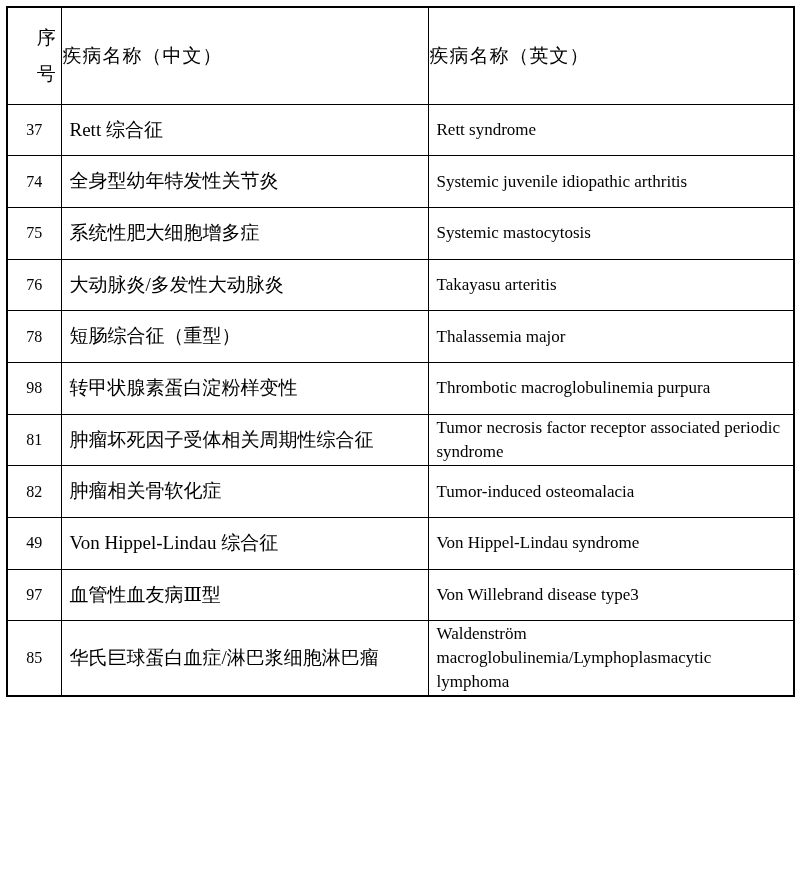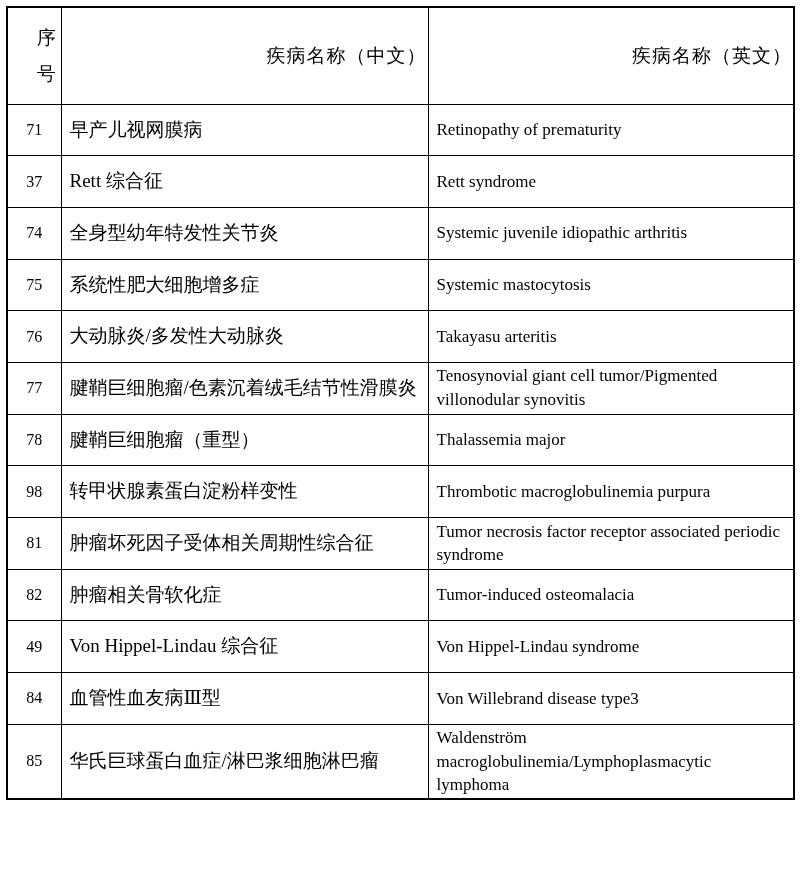--- a/index.html
+++ b/index.html
@@ -44,21 +44,21 @@
   th.col-no .stack {
     display: inline-block;
     width: 1.1em;
     line-height: 1.9;
     word-break: break-all;
     margin-left: 24px;
   }
   th.col-cn, th.col-en {
     font-size: 19px;
     font-weight: normal;
-    text-align: right;
+    text-align: left;
     letter-spacing: 1px;
   }
   td.cell-no {
     text-align: center;
     font-size: 16px;
   }
   td.cell-cn {
     font-size: 19px;
     padding-left: 8px;
     padding-right: 4px;
@@ -84,52 +84,42 @@
     <tr>
       <th class="col-no">
         <span class="stack">序号</span>
       </th>
       <th class="col-cn">疾病名称（中文）</th>
       <th class="col-en">疾病名称（英文）</th>
     </tr>
   </thead>
   <tbody>
       <tr>
-    <td class="cell-no">71</td>
-    <td class="cell-cn">早产儿视网膜病</td>
-    <td class="cell-en">Retinopathy of prematurity</td>
-  </tr>
-      <tr>
     <td class="cell-no">37</td>
     <td class="cell-cn">Rett 综合征</td>
     <td class="cell-en">Rett syndrome</td>
   </tr>
       <tr>
     <td class="cell-no">74</td>
     <td class="cell-cn">全身型幼年特发性关节炎</td>
     <td class="cell-en">Systemic juvenile idiopathic arthritis</td>
   </tr>
       <tr>
     <td class="cell-no">75</td>
     <td class="cell-cn">系统性肥大细胞增多症</td>
     <td class="cell-en">Systemic mastocytosis</td>
   </tr>
       <tr>
     <td class="cell-no">76</td>
     <td class="cell-cn">大动脉炎/多发性大动脉炎</td>
     <td class="cell-en">Takayasu arteritis</td>
   </tr>
       <tr>
-    <td class="cell-no">77</td>
-    <td class="cell-cn">腱鞘巨细胞瘤/色素沉着绒毛结节性滑膜炎</td>
-    <td class="cell-en">Tenosynovial giant cell tumor/Pigmented villonodular synovitis</td>
-  </tr>
-      <tr>
     <td class="cell-no">78</td>
-    <td class="cell-cn">腱鞘巨细胞瘤（重型）</td>
+    <td class="cell-cn">短肠综合征（重型）</td>
     <td class="cell-en">Thalassemia major</td>
   </tr>
       <tr>
     <td class="cell-no">98</td>
     <td class="cell-cn">转甲状腺素蛋白淀粉样变性</td>
     <td class="cell-en">Thrombotic macroglobulinemia purpura</td>
   </tr>
       <tr>
     <td class="cell-no">81</td>
     <td class="cell-cn">肿瘤坏死因子受体相关周期性综合征</td>
@@ -139,21 +129,21 @@
     <td class="cell-no">82</td>
     <td class="cell-cn">肿瘤相关骨软化症</td>
     <td class="cell-en">Tumor-induced osteomalacia</td>
   </tr>
       <tr>
     <td class="cell-no">49</td>
     <td class="cell-cn">Von Hippel-Lindau 综合征</td>
     <td class="cell-en">Von Hippel-Lindau syndrome</td>
   </tr>
       <tr>
-    <td class="cell-no">84</td>
+    <td class="cell-no">97</td>
     <td class="cell-cn">血管性血友病Ⅲ型</td>
     <td class="cell-en">Von Willebrand disease type3</td>
   </tr>
       <tr>
     <td class="cell-no">85</td>
     <td class="cell-cn">华氏巨球蛋白血症/淋巴浆细胞淋巴瘤</td>
     <td class="cell-en">Waldenström macroglobulinemia/Lymphoplasmacytic lymphoma</td>
   </tr>
     </tbody>
 </table>

